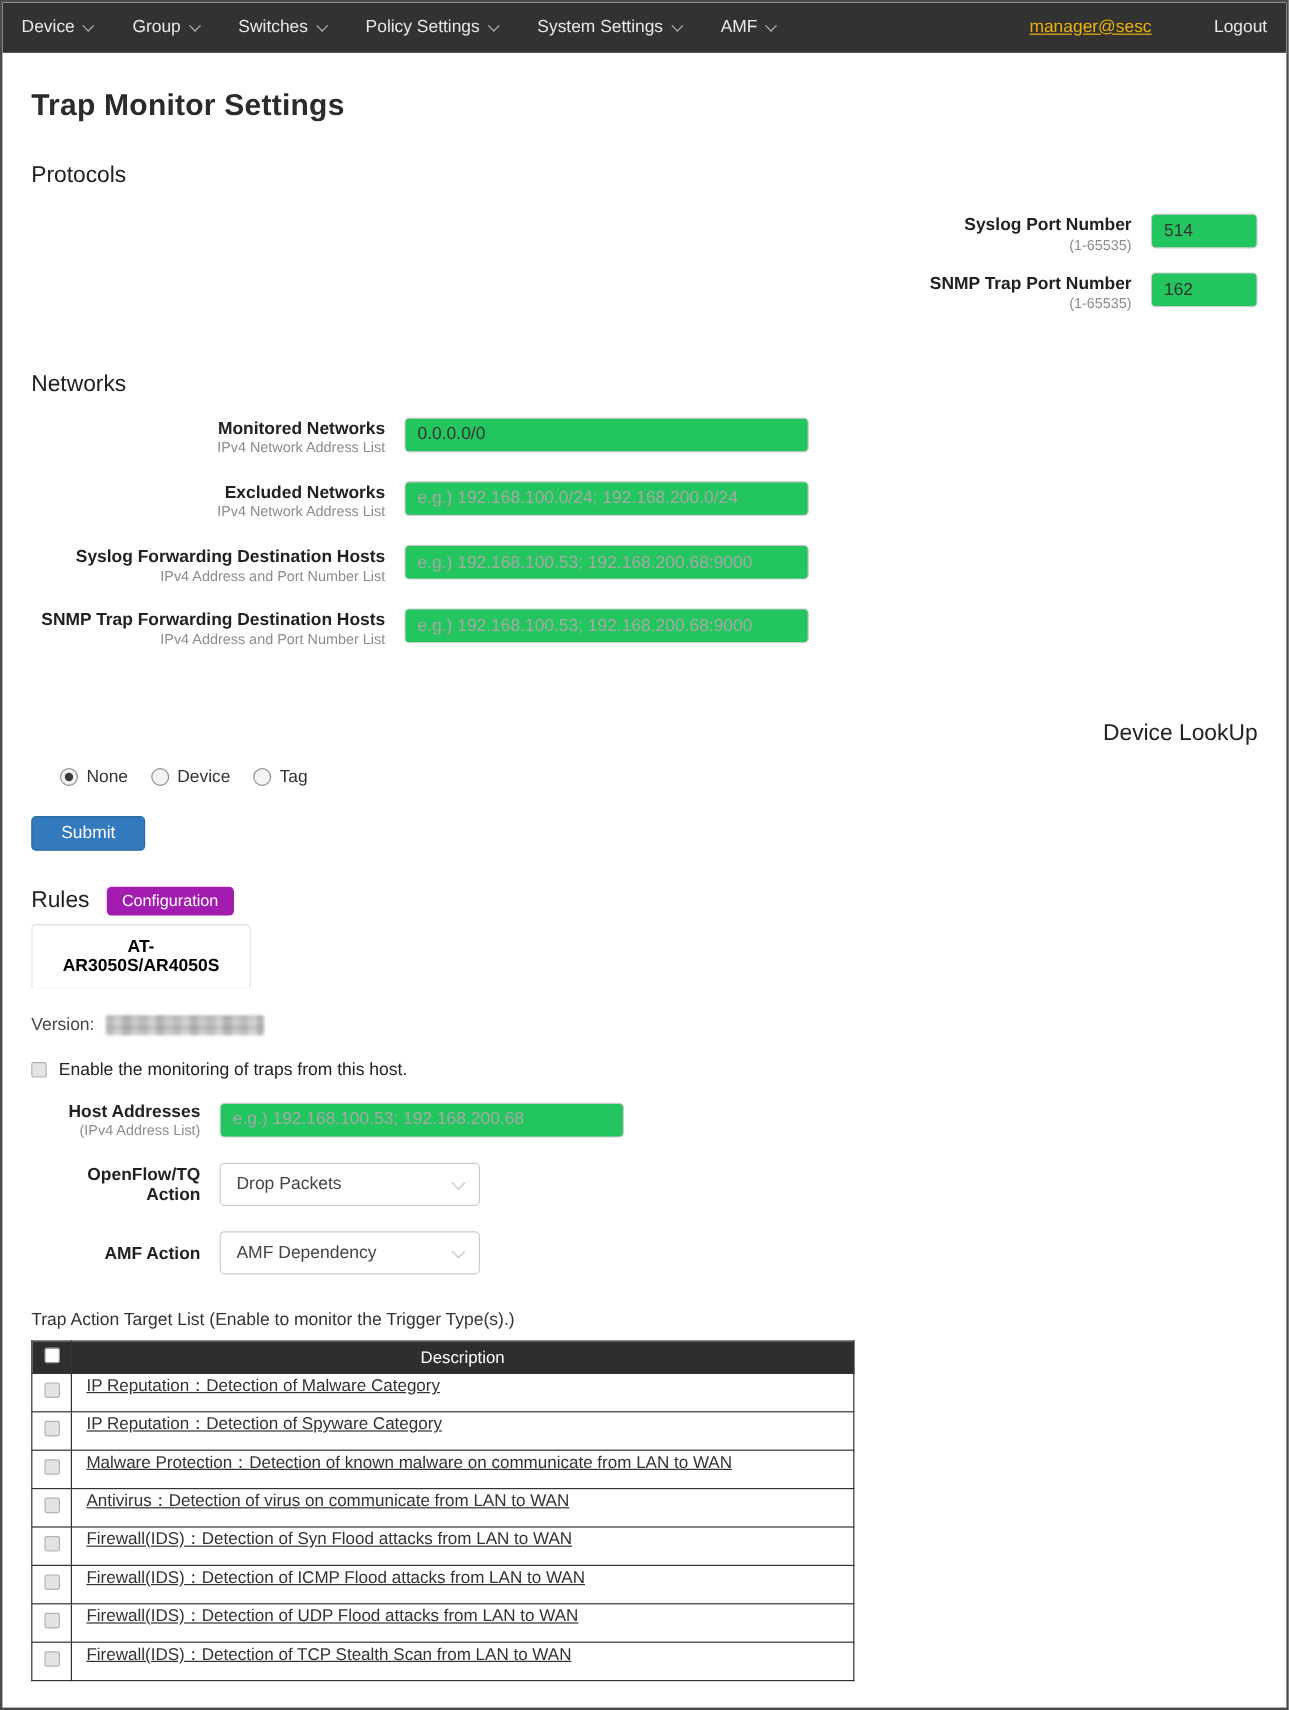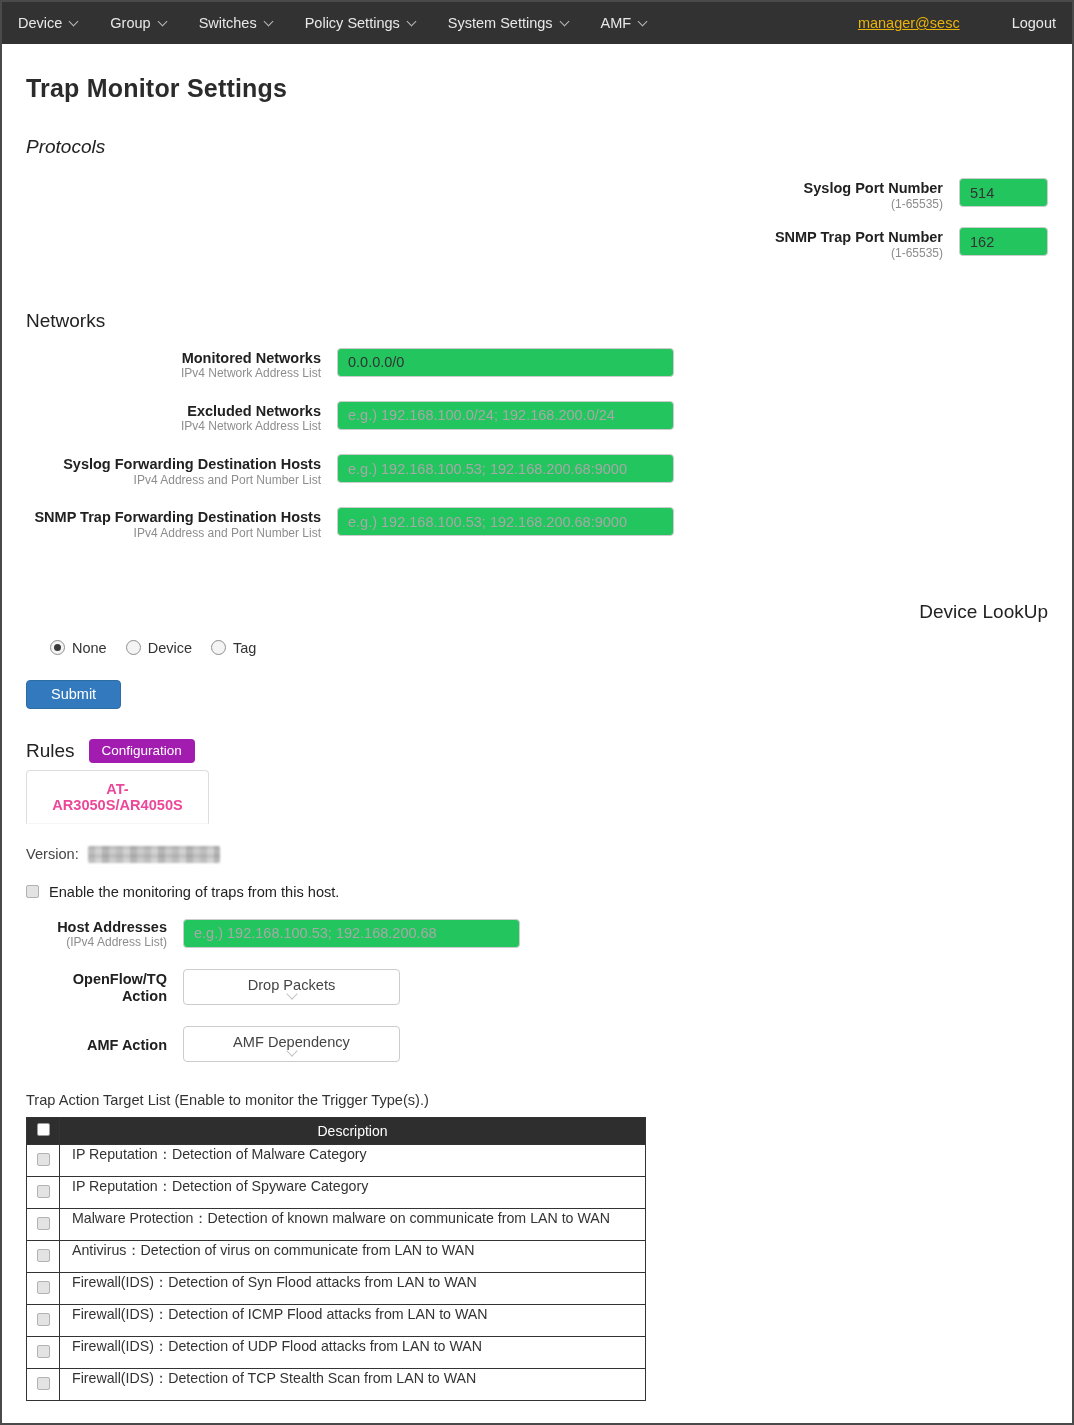--- a/index.html
+++ b/index.html
@@ -24,21 +24,21 @@
   .nav-right { margin-left:auto; display:flex; align-items:center; gap:52px; }
   .nav-user { color:#eab308;text-decoration:underline; }
   .nav-logout { cursor:pointer; }
 
   
   .content { flex:1 1 auto; padding:0 24px; display:flex; flex-direction:column; }
 
   .page-title { font-size:25px; font-weight:600; color:#2b2b2b; margin:30px 0 0 0; letter-spacing:0.2px; }
 
   .section-h { font-size:19px; font-weight:500; color:#222; margin:0; }
-  .mt-protocols { margin-top:33px;font-style:italic; }
+  .mt-protocols { margin-top:33px; }
   .mt-networks { margin-top:33px; }
   .mt-lookup { margin-top:40px;text-align:right; }
 
   .frow { display:flex; align-items:flex-start; }
   .flabel { text-align:right; padding-top:2px; }
   .flabel .main { font-weight:700; font-size:14.5px; color:#212121; line-height:1.15; }
   .flabel .sub  { font-size:12px; color:#8d8d8d; line-height:1.3; }
 
   input.text {
     border:1px solid #ccc; border-radius:4px; font-size:14.5px; color:#333;
@@ -75,21 +75,21 @@
   .mt-submit2 { margin-top:26px; width:95px; }
 
   
   .rules-head { margin-top:30px; display:flex; align-items:center; gap:14px; }
   .badge-config {
     background:#a21caf; color:#fff; font-size:13.5px; padding:4px 13px;
     border-radius:4px; cursor:pointer; line-height:1.2;
   }
   .tab {
     margin-top:7px; display:inline-block; border:1px solid #ddd; border-bottom:1px solid #f6f6f6;
-    border-radius:4px 4px 0 0; padding:10px 16px; color:#ec4899; font-weight:600;
+    border-radius:4px 4px 0 0; padding:10px 16px; color:#000000; font-weight:600;
     font-size:14.6px; cursor:pointer; width:183px; text-align:center;
   }
   .version-line { margin-top:22px; font-size:14.6px; color:#444; display:flex; align-items:center; gap:9px; }
   .redacted {
     width:132px; height:17px; border-radius:2px; filter:blur(1.2px);
     background:
       repeating-linear-gradient(90deg,#d9d9d9 0 7px,#efefef 7px 14px,#cfcfcf 14px 21px,#e8e8e8 21px 28px),
       repeating-linear-gradient(0deg,#e0e0e0 0 5px,#d0d0d0 5px 9px);
     background-blend-mode:multiply;
   }
@@ -104,32 +104,32 @@
   .rules-rows { margin-top:19px; }
   .rules-rows .frow { align-items:center; }
   .rules-rows .flabel { width:141px; }
   .row-host { align-items:flex-start !important; }
   .row-host .flabel { padding-top:0; }
   .rules-rows input.text { width:337px; margin-left:16px; }
   .row-openflow { margin-top:18px; }
   .row-amf { margin-top:21px; }
   .fakeselect {
     margin-left:16px; width:217px; height:36px; border:1px solid #ccc; border-radius:4px;
-    display:flex; align-items:center; justify-content:center; padding:0 13px;
-    font-size:14.6px; color:#444; cursor:pointer; background:#fff;flex-direction:column;
+    display:flex; align-items:center; justify-content:space-between; padding:0 13px;
+    font-size:14.6px; color:#444; cursor:pointer; background:#fff;
   }
   .fakeselect .chev { border-color:#c3c3c3; width:8px; height:8px; margin-top:-3px; }
 
   .trap-label { margin-top:30px; font-size:14.6px; color:#333; }
 
-  table.traps { margin-top:9px; border-collapse:collapse; width:620px; }
+  table.traps { margin-top:9px; border-collapse:collapse; width:686px; }
   table.traps th, table.traps td { border:1px solid #333; }
   table.traps thead th { background:#2e2e2e; color:#fff; font-weight:400; font-size:14px; height:27px; }
   table.traps .col-check { width:33px; text-align:center; vertical-align:middle; }
-  table.traps td.desc { font-size:14.2px; color:#333; padding:0 0 12px 12px; height:29px; }
+  table.traps td.desc { font-size:14.2px; color:#333; padding:0 0 12px 12px; height:29px;text-decoration:underline; }
 </style>
 </head>
 <body>
 
 <div class="window">
 
   <div class="navbar">
     <div class="nav-item">
       <span>Device</span>
       <span class="chev"></span>

